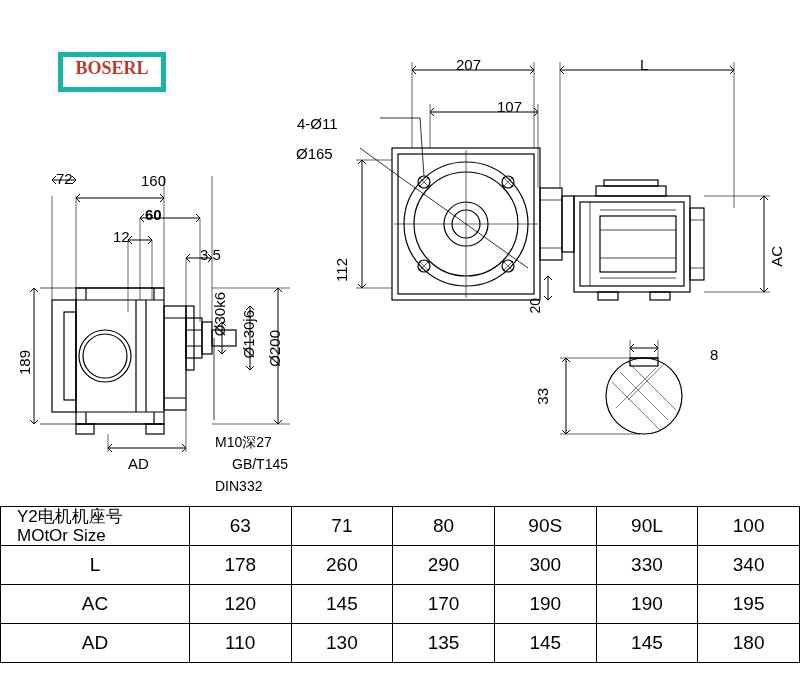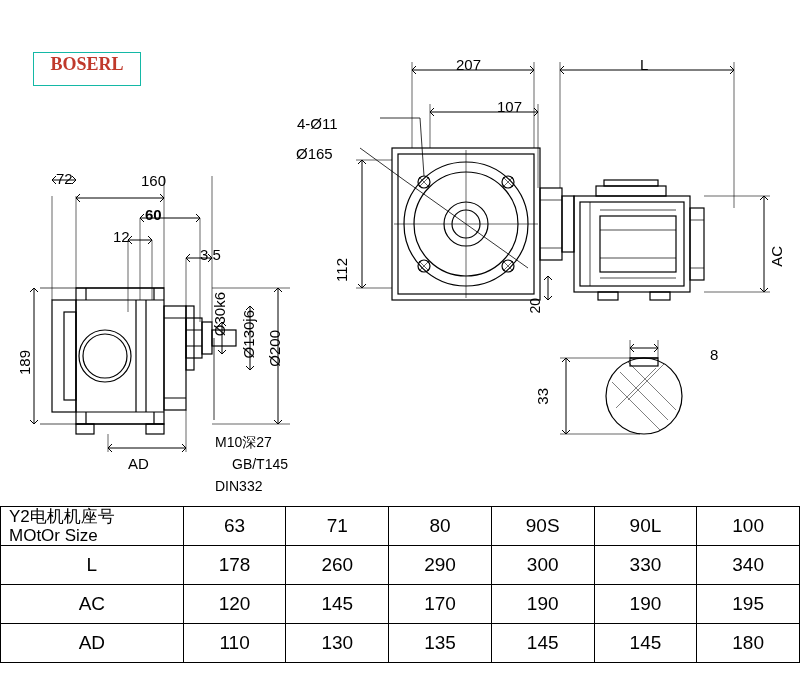--- a/index.html
+++ b/index.html
@@ -12,23 +12,23 @@
     overflow:hidden;
   }
   .canvas{position:absolute;left:0;top:0;width:800px;height:684px;}
   svg{position:absolute;left:0;top:0;}
   .title{
     position:absolute;left:52px;top:16px;
     font-family:"Liberation Serif", serif;
     font-weight:bold;font-size:27px;letter-spacing:0px;
   }
   .logo{
-    position:absolute;left:33px;top:52px;
-    width:108px;height:34px;
-    border:1px solid #14b8a6;
+    position:absolute;left:58px;top:52px;
+    width:108px;height:40px;
+    border:5px solid #14b8a6;
     box-sizing:border-box;
   }
   .logo span{
     display:block;text-align:center;line-height:22px;
     font-family:"Liberation Serif", serif;
     font-weight:bold;font-size:18px;color:#c0392b;
   }
   .lbl{position:absolute;font-size:15px;font-family:"Liberation Sans",sans-serif;white-space:nowrap;margin-top:10px;}
   .lbl.sm{font-size:14px;}
   .vert{writing-mode:vertical-rl;text-orientation:mixed;transform:rotate(180deg);}
@@ -40,21 +40,21 @@
   }
   table.spec td{
     border:1px solid #000;
     text-align:center;
     height:38px;
     padding:0;
   }
   table.spec td.rowhead{width:176px;}
   table.spec td.head2{
     font-size:17px;line-height:19px;
-    text-align:left;padding-left:8px;
+    text-align:left;padding-left:16px;
   }
   table.spec td.datacol{width:103px;}
 </style>
 </head>
 <body>
 
 <div class="canvas">
 
   <div class="logo">
     <span>BOSERL</span>

